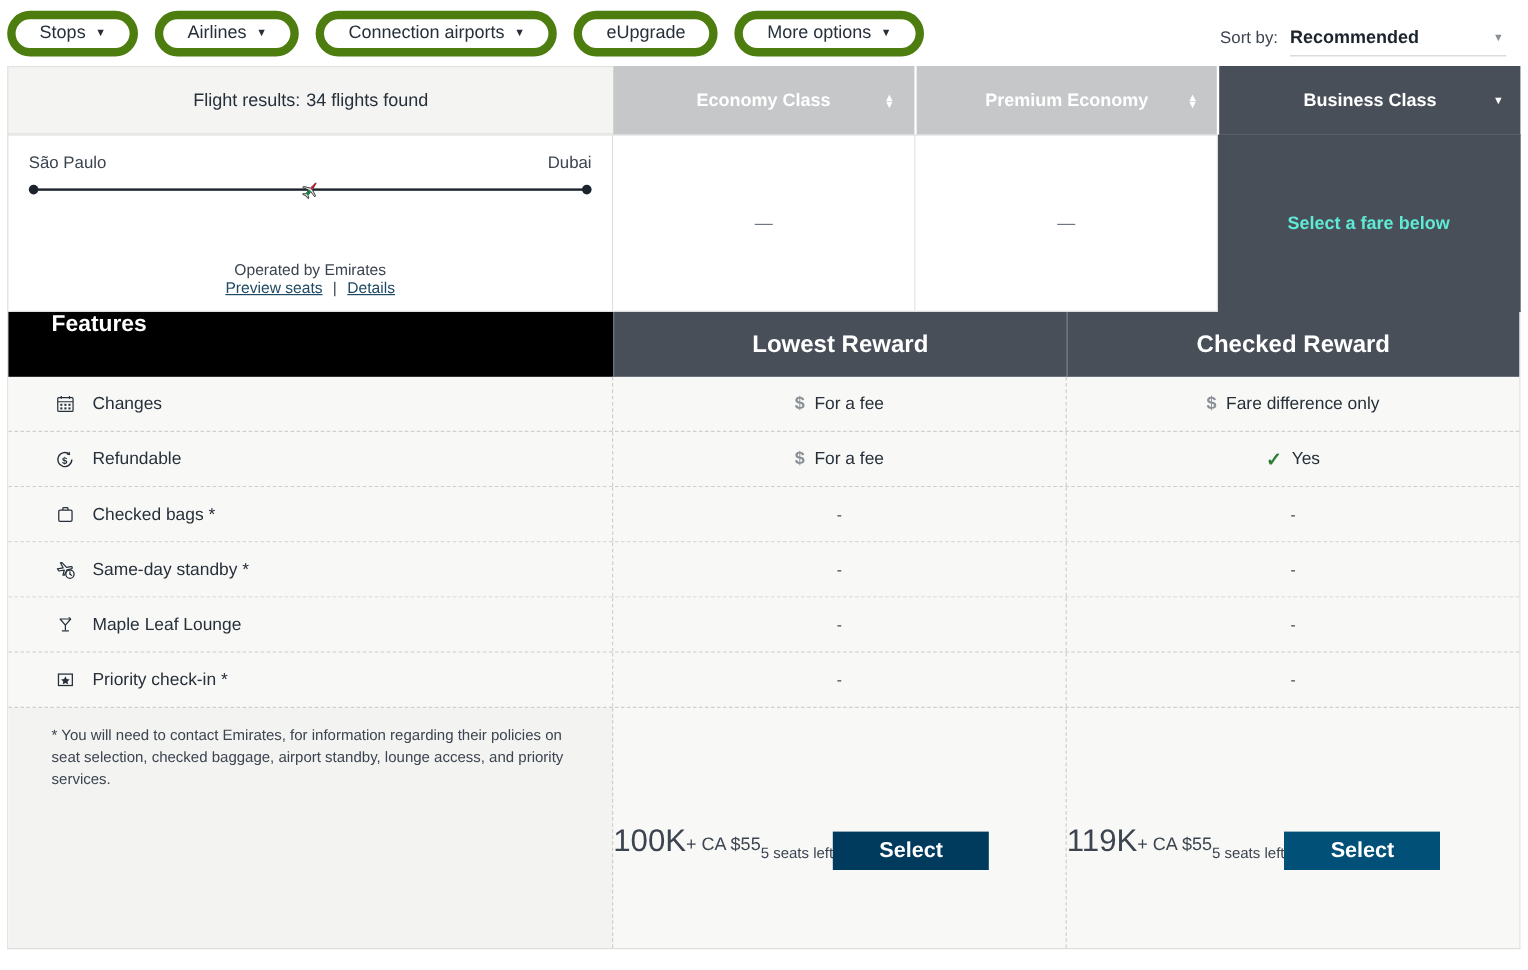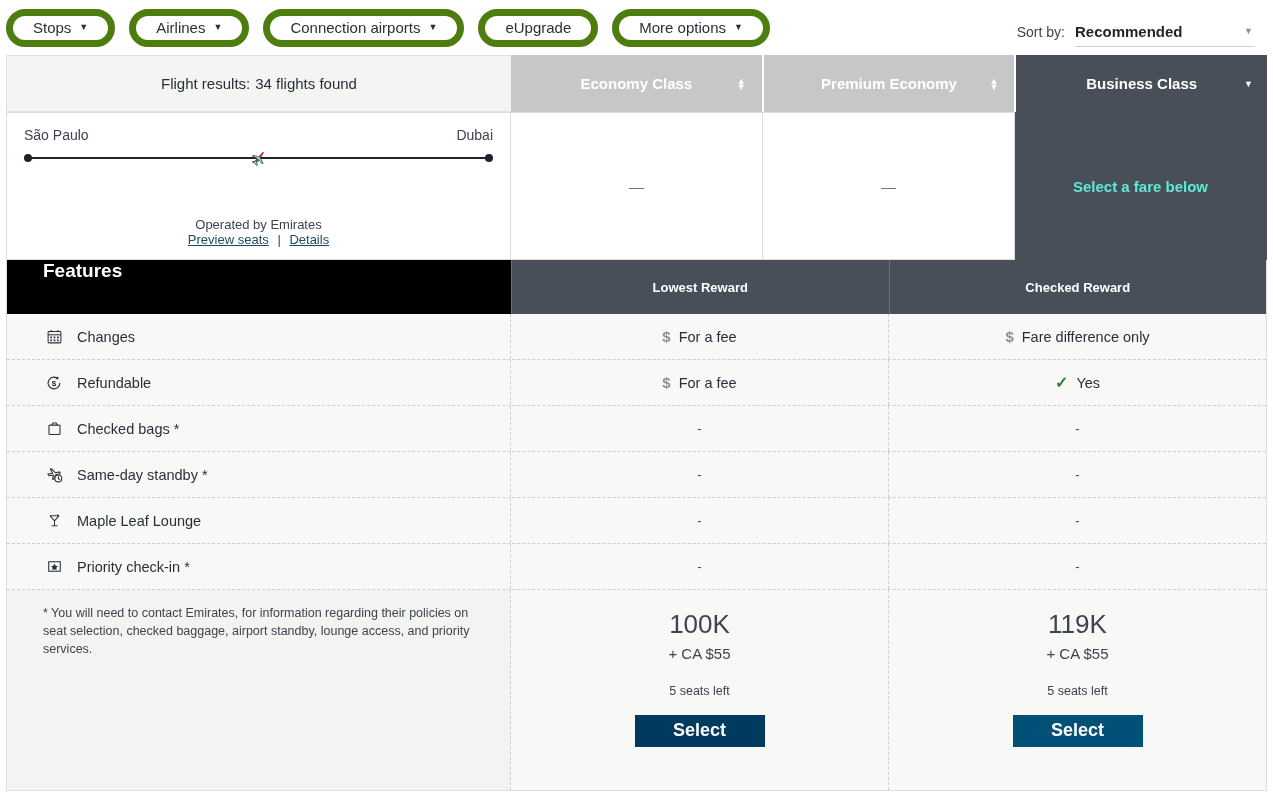--- a/index.html
+++ b/index.html
@@ -229,21 +229,21 @@
     color: #ffffff;
     font-size: 19px;
     font-weight: bold;
     display: flex;
     padding-left: 36px;
   }
   .feat-head .hcell-fare {
     flex: 1 1 0;
     background: #484f59;
     color: #ffffff;
-    font-size: 13px;
+    font-size: 20px;
     font-weight: bold;
     display: flex;
     align-items: center;
     justify-content: center;
     border-left: 1px solid #6b717a;
   }
 
   .feat-row {
     display: flex;
     height: 46px;
@@ -296,21 +296,21 @@
     background: #f3f3f1;
     padding: 14px 40px 14px 36px;
     font-size: 12.5px;
     line-height: 1.45;
     color: #3c4450;
     border-right: 1px dashed #cfcfcb;
   }
   .price-col {
     flex: 1 1 0;
     display: flex;
-    flex-direction: column;
+    flex-direction: row;
     align-items: center;
     padding-top: 20px;
   }
   .price-col.right-col { border-left: 1px dashed #cfcfcb; }
   .price-main {
     font-size: 26px;
     color: #3c4450;
     line-height: 1.1;
   }
   .price-sub {

